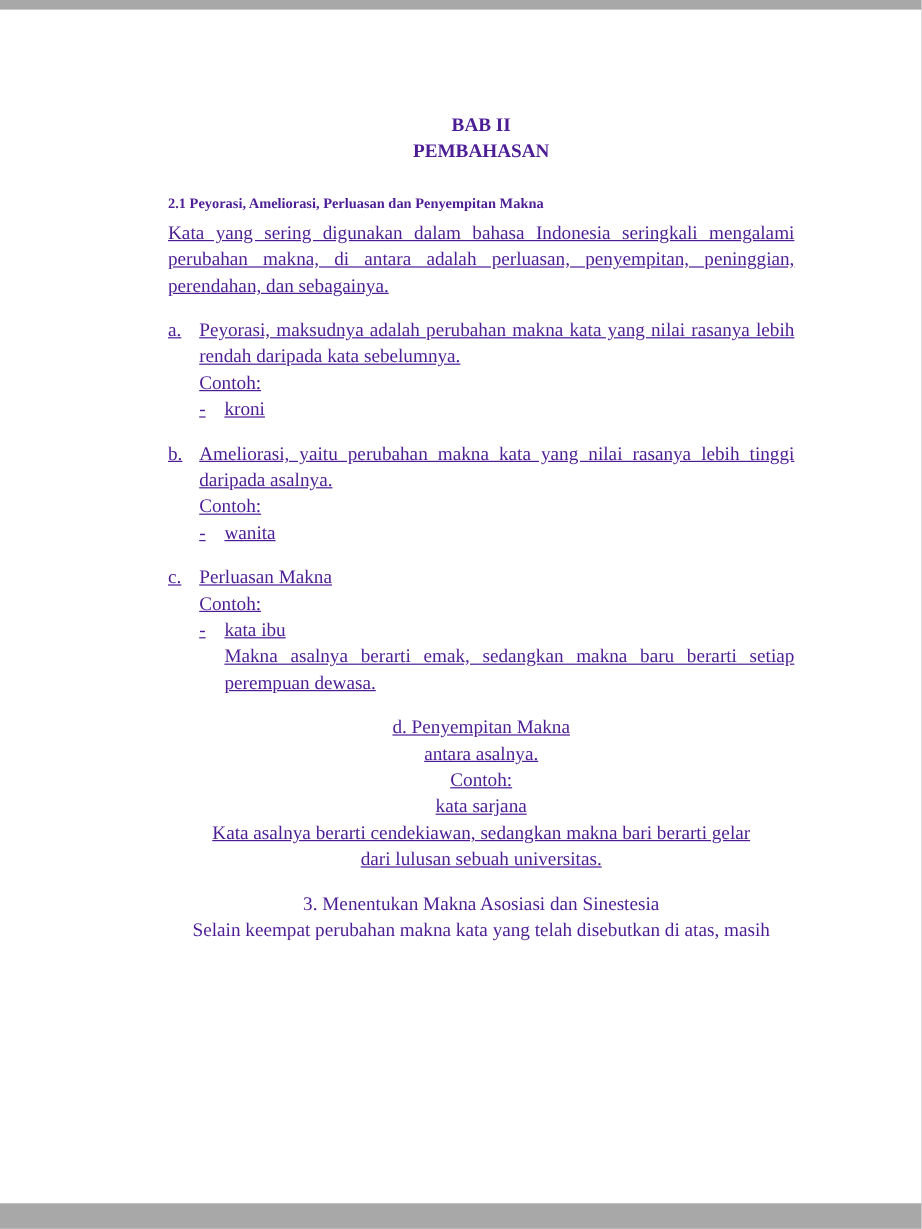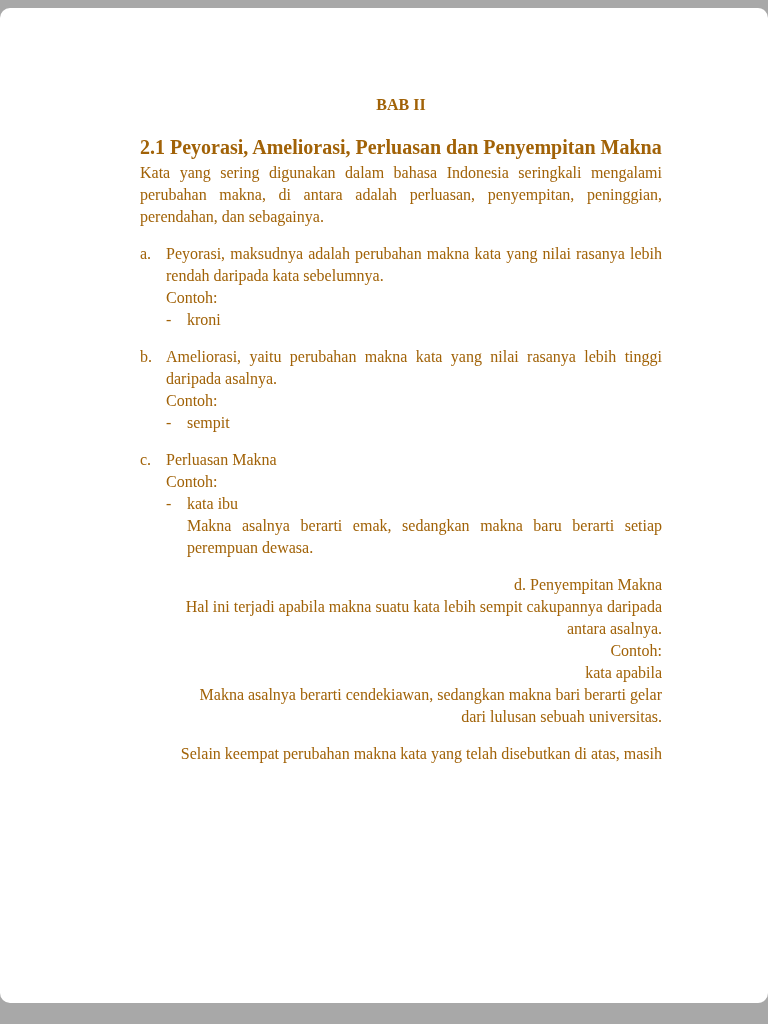--- a/index.html
+++ b/index.html
@@ -7,54 +7,54 @@
   body {
     background: #a8a8a8;
     font-family: "Liberation Serif", "DejaVu Serif", serif;
     -webkit-font-smoothing: antialiased;
   }
   .page {
     width: 768px;
     height: 995px;
     margin-top: 8px;
     background: #ffffff;
-    color: #a16207;
+    color: #4c1d95;
     font-size: 16px;
     line-height: 22px;
     padding: 86px 106px 0 140px;
     overflow: hidden;
-    border-radius: 10px;
   }
   .doc-title {
     text-align: center;
     font-weight: bold;
     margin-bottom: 20px;
   }
   .section-heading {
     font-weight: bold;
-    font-size: 20px;
+    font-size: 12px;
     margin-bottom: 4px;
   }
   p.justify { text-align: justify; }
-  .block { margin-bottom: 15px; }
+  .block { margin-bottom: 15px; text-decoration: underline; }
   .li { display: flex; }
   .li .marker { width: 26px; flex: none; }
   .li .li-body { flex: 1; min-width: 0; }
   .example { display: flex; }
   .example .dash { width: 21px; flex: none; }
   .example .ex-body { flex: 1; min-width: 0; }
-  .plain-line { text-align: right; }
+  .plain-line { text-align: center; }
 </style>
 </head>
 <body>
 
 <div class="page">
 
   <div class="doc-title">
     <div>BAB II</div>
+    <div>PEMBAHASAN</div>
   </div>
 
   <div class="section-heading">2.1 Peyorasi, Ameliorasi, Perluasan dan Penyempitan Makna</div>
 
   <p class="justify block">Kata yang sering digunakan dalam bahasa Indonesia seringkali mengalami perubahan makna, di antara adalah perluasan, penyempitan, peninggian, perendahan, dan sebagainya.</p>
 
   <div class="li block">
     <div class="marker">a.</div>
     <div class="li-body">
       <p class="justify">Peyorasi, maksudnya adalah perubahan makna kata yang nilai rasanya lebih rendah daripada kata sebelumnya.</p>
@@ -69,21 +69,21 @@
   </div>
 
   <div class="li block">
     <div class="marker">b.</div>
     <div class="li-body">
       <p class="justify">Ameliorasi, yaitu perubahan makna kata yang nilai rasanya lebih tinggi daripada asalnya.</p>
       <div>Contoh:</div>
       <div class="example">
         <div class="dash">-</div>
         <div class="ex-body">
-          <div>sempit</div>
+          <div>wanita</div>
         </div>
       </div>
     </div>
   </div>
 
   <div class="li block">
     <div class="marker">c.</div>
     <div class="li-body">
       <div>Perluasan Makna</div>
       <div>Contoh:</div>
@@ -92,25 +92,25 @@
         <div class="ex-body">
           <div>kata ibu</div>
           <p class="justify">Makna asalnya berarti emak, sedangkan makna baru berarti setiap perempuan dewasa.</p>
         </div>
       </div>
     </div>
   </div>
 
   <div class="block">
     <div class="plain-line">d. Penyempitan Makna</div>
-    <div class="plain-line">Hal ini terjadi apabila makna suatu kata lebih sempit cakupannya daripada</div>
     <div class="plain-line">antara asalnya.</div>
     <div class="plain-line">Contoh:</div>
-    <div class="plain-line">kata apabila</div>
-    <div class="plain-line">Makna asalnya berarti cendekiawan, sedangkan makna bari berarti gelar</div>
+    <div class="plain-line">kata sarjana</div>
+    <div class="plain-line">Kata asalnya berarti cendekiawan, sedangkan makna bari berarti gelar</div>
     <div class="plain-line">dari lulusan sebuah universitas.</div>
   </div>
 
   <div>
+    <div class="plain-line">3. Menentukan Makna Asosiasi dan Sinestesia</div>
     <div class="plain-line">Selain keempat perubahan makna kata yang telah disebutkan di atas, masih</div>
   </div>
 
 </div>
 
 </body></html>

